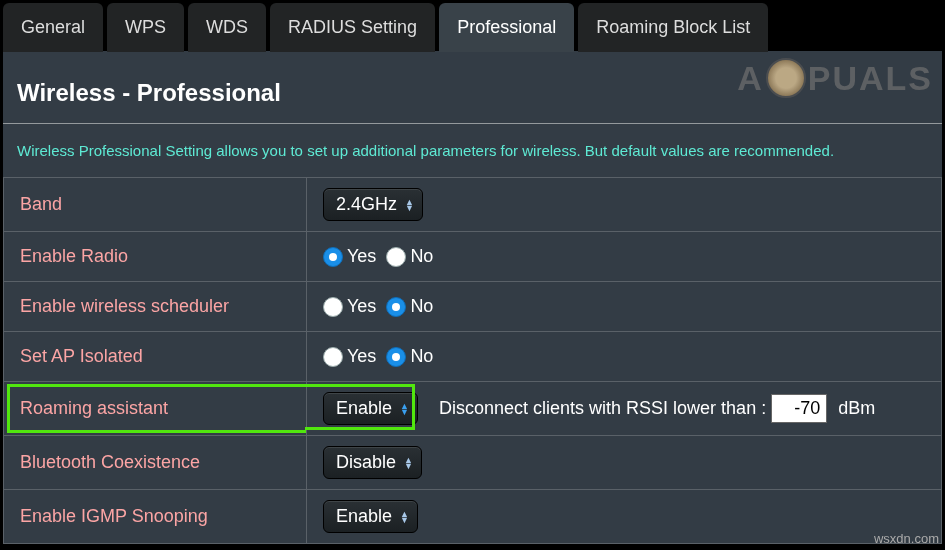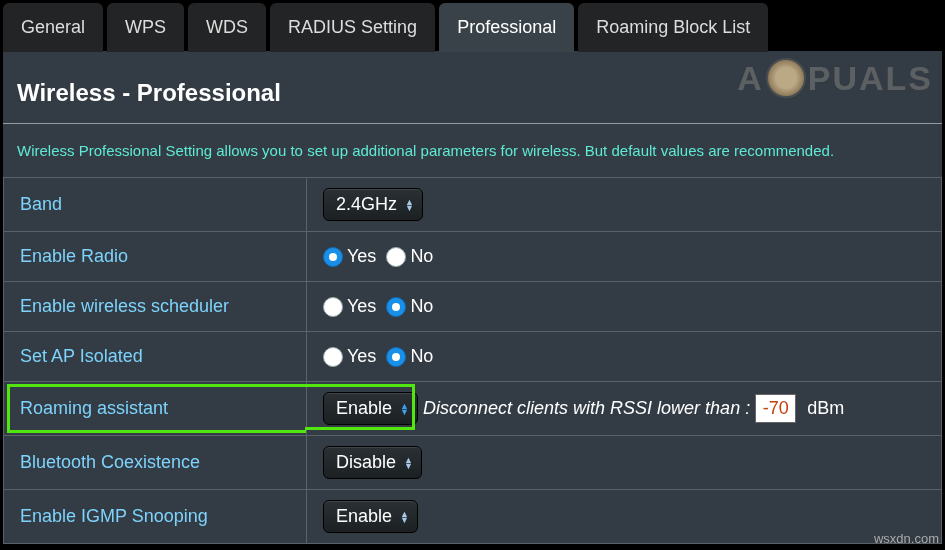--- a/index.html
+++ b/index.html
@@ -61,21 +61,21 @@
       width: 100%;
     }
     .settings-table td {
       border: 1px solid #5a6168;
       padding: 0;
     }
     .settings-table td.label-cell {
       width: 303px;
       padding: 14px 16px;
       font-size: 18px;
-      color: #7dd3fc;
+      color: #fca5a5;
       vertical-align: middle;
     }
     .settings-table td.value-cell {
       padding: 10px 16px;
       font-size: 18px;
       color: #fff;
       vertical-align: middle;
     }
     
     .sel {
@@ -141,27 +141,27 @@
     }
     .hl-box-select {
       position: absolute;
       display: inline-block;
       border: 3px solid #51e60e;
       border-left: none;
       pointer-events: none;
     }
     
     .txt {
-      width: 41px;
+      width: 56px;
       padding: 3px 6px;
       font-size: 18px;
       background: #fff;
       border: 1px solid #666;
-      color: #c2410c;
-      text-align: center;
+      color: #000000;
+      text-align: right;
     }
     
     .watermark {
       position: absolute;
       top: 58px;
       right: 12px;
       display: flex;
       align-items: center;
       opacity: 0.7;
       color: #707070;
@@ -281,21 +281,21 @@
         <span style="position:relative; display:inline-block;">
           <span class="sel" style="position:relative;">
             <span>Enable</span>
             <span class="arrows" style="color:#3aa0f0;">
                   <span>▲</span>
                   <span>▼</span>
                 </span>
           </span>
           <span class="hl-box-select" style="left:-18px; top:-8px; width:110px; height:46px;"></span>
         </span>
-        <span style="margin-left:0;font-style:italic;">Disconnect clients with RSSI lower than :</span>
+        <span style="margin-left:16px;">Disconnect clients with RSSI lower than :</span>
         <input class="txt" value="-70" style="">
         <span style="margin-left:6px;">dBm</span>
       </td>
     </tr>
 
     <tr>
       <td class="label-cell">Bluetooth Coexistence</td>
       <td class="value-cell">
         <span class="sel">
           <span>Disable</span>

